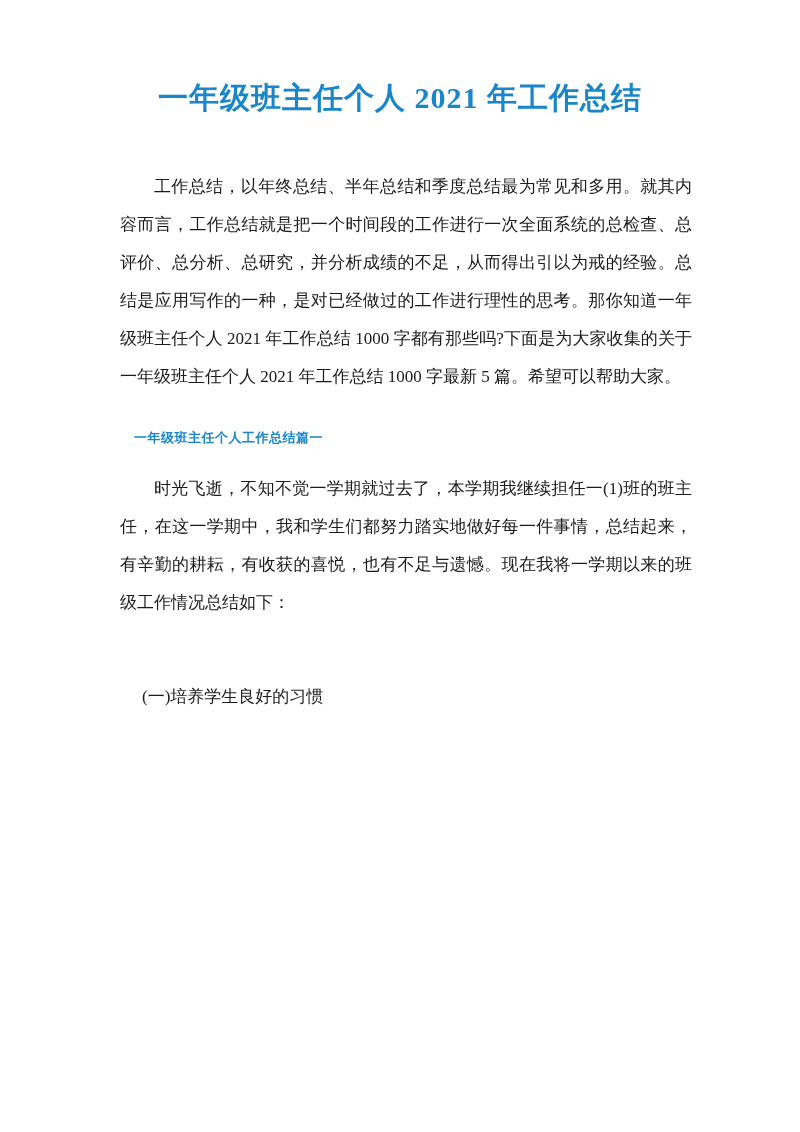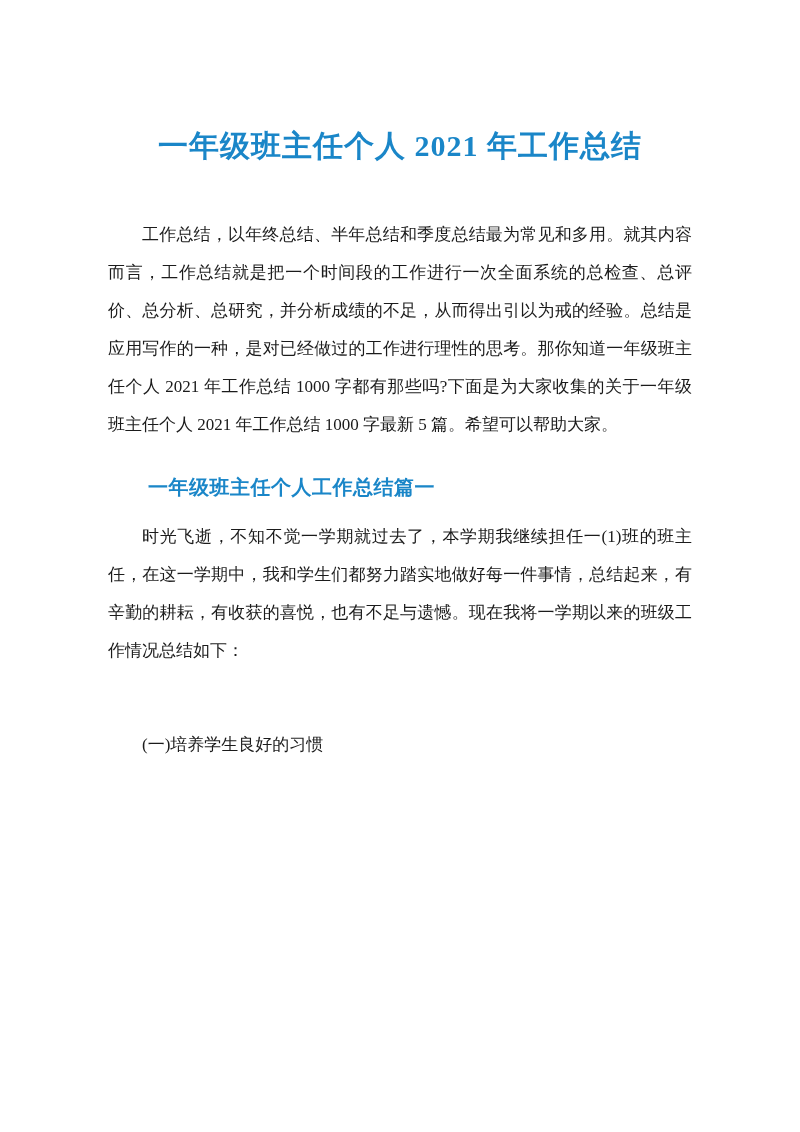--- a/index.html
+++ b/index.html
@@ -12,21 +12,21 @@
     height: 1132px;
     font-family: "Liberation Serif", "DejaVu Serif", serif;
     color: #222222;
     -webkit-font-smoothing: antialiased;
   }
   .page {
     position: relative;
     width: 800px;
     height: 1132px;
     box-sizing: border-box;
-    padding: 120px 108px 60px 108px;
+    padding: 72px 108px 60px 108px;
     background: #ffffff;
   }
   .doc-title {
     text-align: center;
     font-size: 30px;
     line-height: 52px;
     font-weight: bold;
     color: #1a86c8;
     letter-spacing: 1px;
     margin: 0 0 44px 0;
@@ -34,31 +34,32 @@
   }
   .doc-title .seg {
     display: inline;
   }
   .body-para {
     font-size: 17px;
     line-height: 38px;
     text-align: justify;
     text-justify: inter-ideograph;
     color: #1b1b1b;
-    margin: 0 0 18px 0;
+    margin: 0 0 18px 12px;
     text-indent: 2em;
   }
   .section-heading {
-    font-size: 20px;
+    font-size: 13px;
     line-height: 34px;
     color: #1a86c8;
     font-weight: bold;
     margin: 26px 0 14px 0;
     text-indent: 2em;
     letter-spacing: 0.5px;
+    font-family: Liberation Mono, monospace;
   }
   .para-tight {
     margin-bottom: 10px;
   }
   .spacer-lg {
     height: 46px;
   }
   .sub-item {
     font-size: 17px;
     line-height: 38px;

